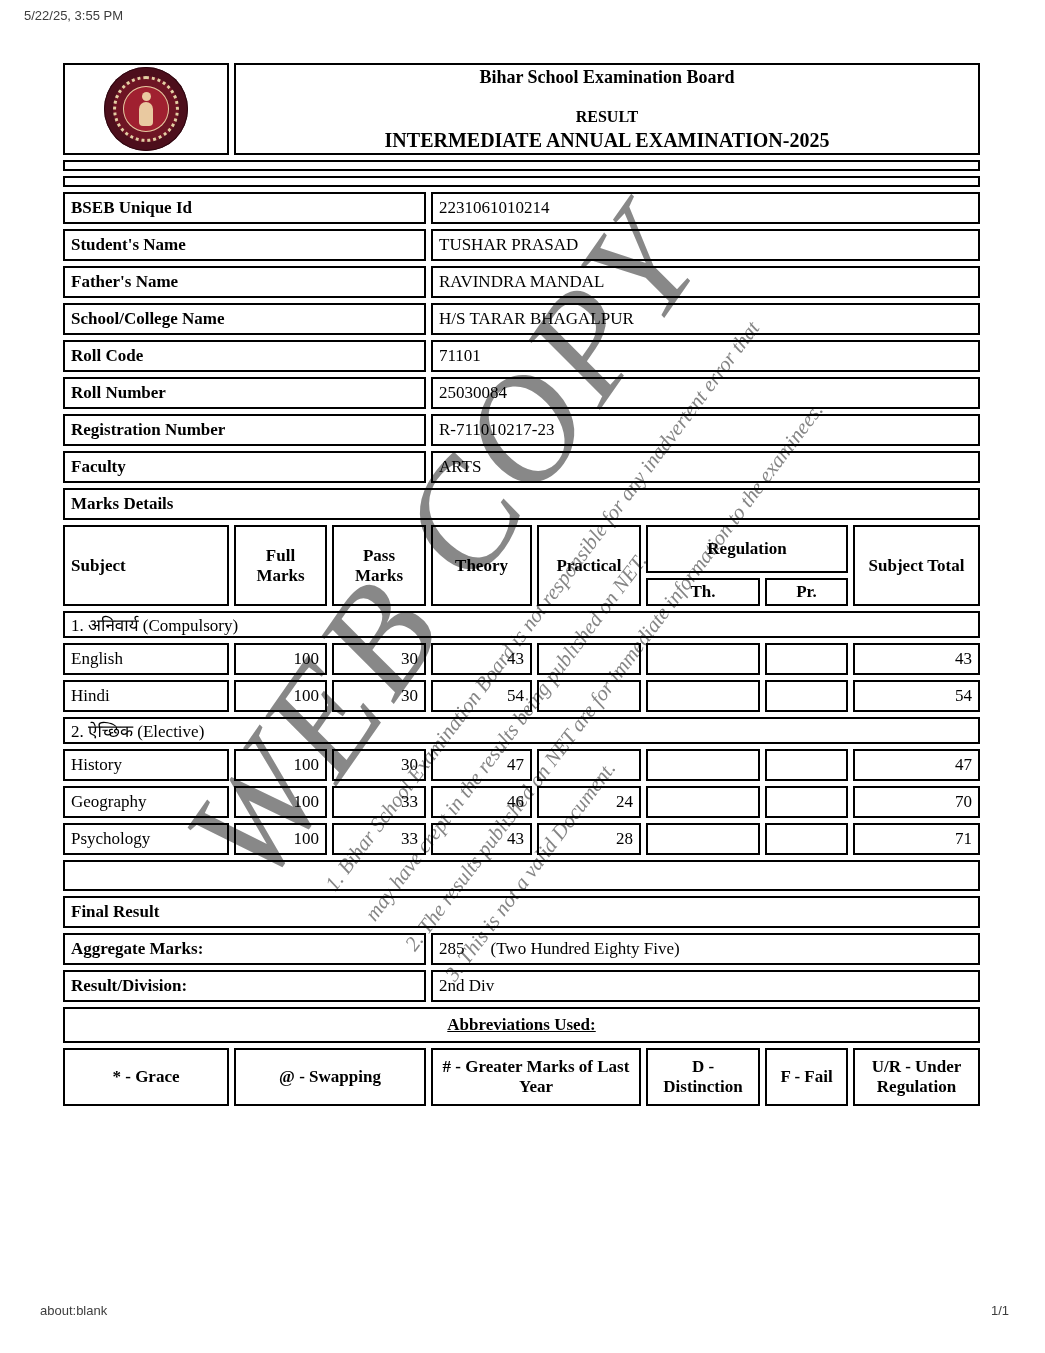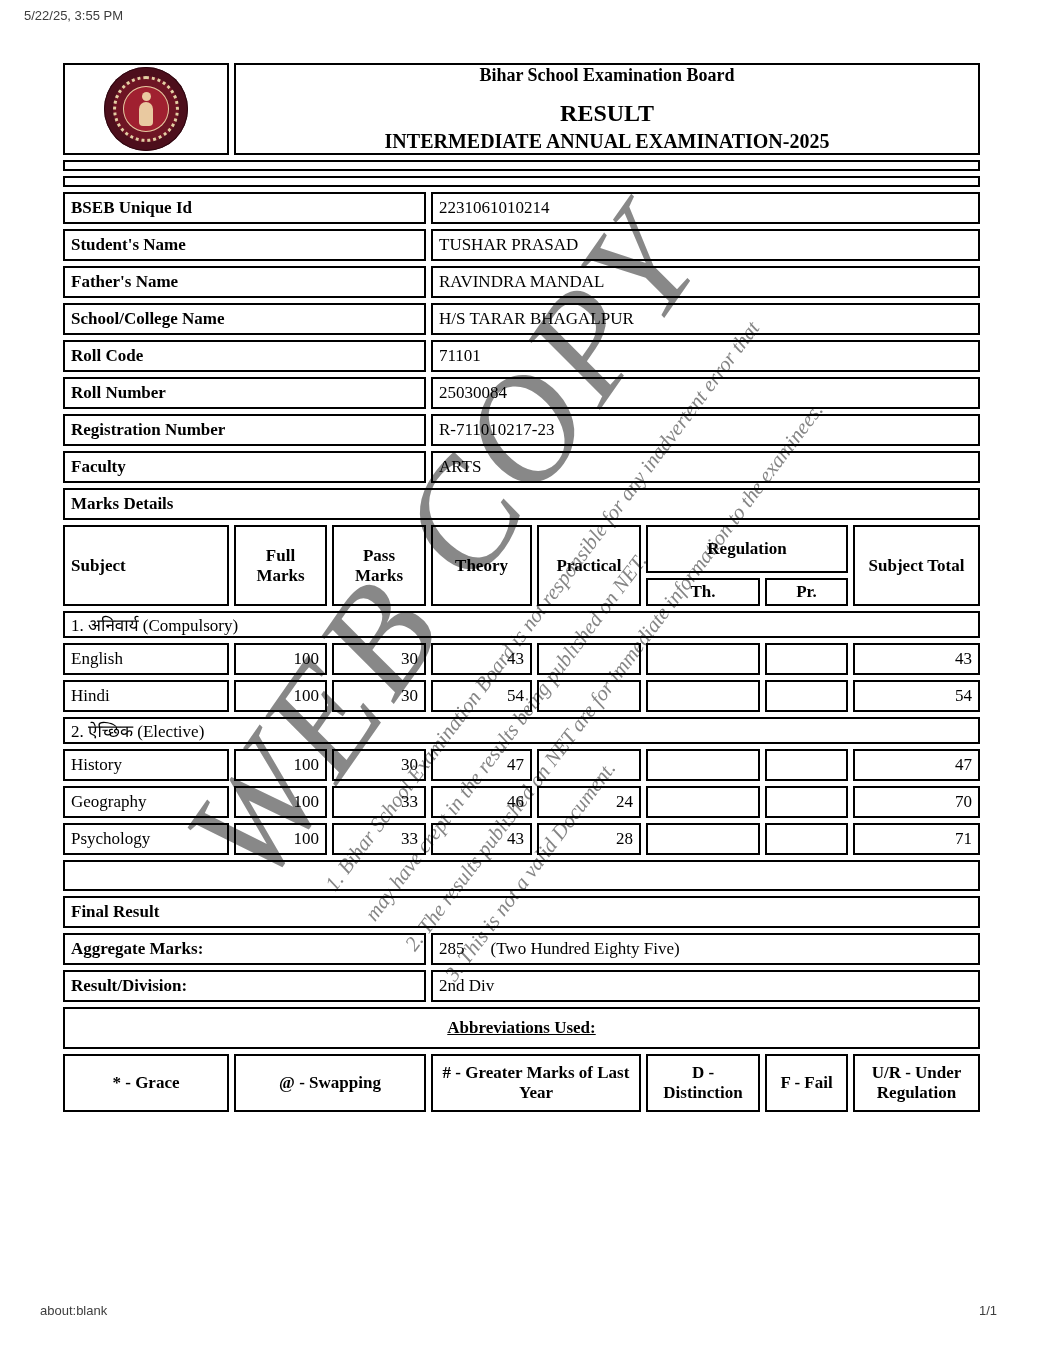--- a/index.html
+++ b/index.html
@@ -10,21 +10,21 @@
     color:#000;
     overflow:hidden;
   }
   .print-chrome{
     position:absolute;
     font-family:"Liberation Sans","DejaVu Sans",sans-serif;
     font-size:13px; color:#3d3d3d;
   }
   #print-timestamp{ top:8px; left:24px; }
   #print-footer{
-    top:1303px; left:40px; right:48px;
+    top:1303px; left:40px; right:36px;
     display:flex; justify-content:space-between;
   }
   .page{
     position:absolute; left:58px; top:58px; width:927px;
   }
   
   .watermark-layer{ position:absolute; inset:0; z-index:0; pointer-events:none; }
   .wm-big{
     position:absolute; left:385px; top:487px;
     transform:translate(-50%,-50%) rotate(-55deg);
@@ -53,26 +53,26 @@
     background:transparent;
     overflow:hidden;
   }
   .h-header{height:92px}
   .h-spacer{height:11px}
   .h-row{height:32px}
   .h-mh1{height:48px}
   .h-mh2{height:28px}
   .h-sec{height:25px}
   .h-empty{height:31px}
-  .h-abbr-title{height:42px}
+  .h-abbr-title{height:36px}
   .h-abbr{height:58px}
   .logo-cell{ text-align:center; }
   .title-cell{ text-align:center; font-weight:bold; }
   .title-cell .t1{ font-size:18px; }
-  .title-cell .t2{ font-size:24px; margin-top:14px; }
+  .title-cell .t2{ font-size:16px; margin-top:20px; }
   .title-cell .t3{ font-size:20px; margin-top:3px; }
   td.label-cell{ font-weight:bold; text-align:left; }
   td.value-cell{ text-align:left; }
   th.mh{ font-weight:bold; text-align:center; padding:0 2px; }
   th.mh-subject{ text-align:left; padding-left:8px; }
   td.section-title{ font-weight:normal; font-size:18px; text-align:left; padding-left:4px; }
   td.subject-cell{ text-align:left; }
   td.num-cell{ text-align:right; }
   td.full-span{ text-align:left; }
   td.final-label{ font-weight:bold; }

